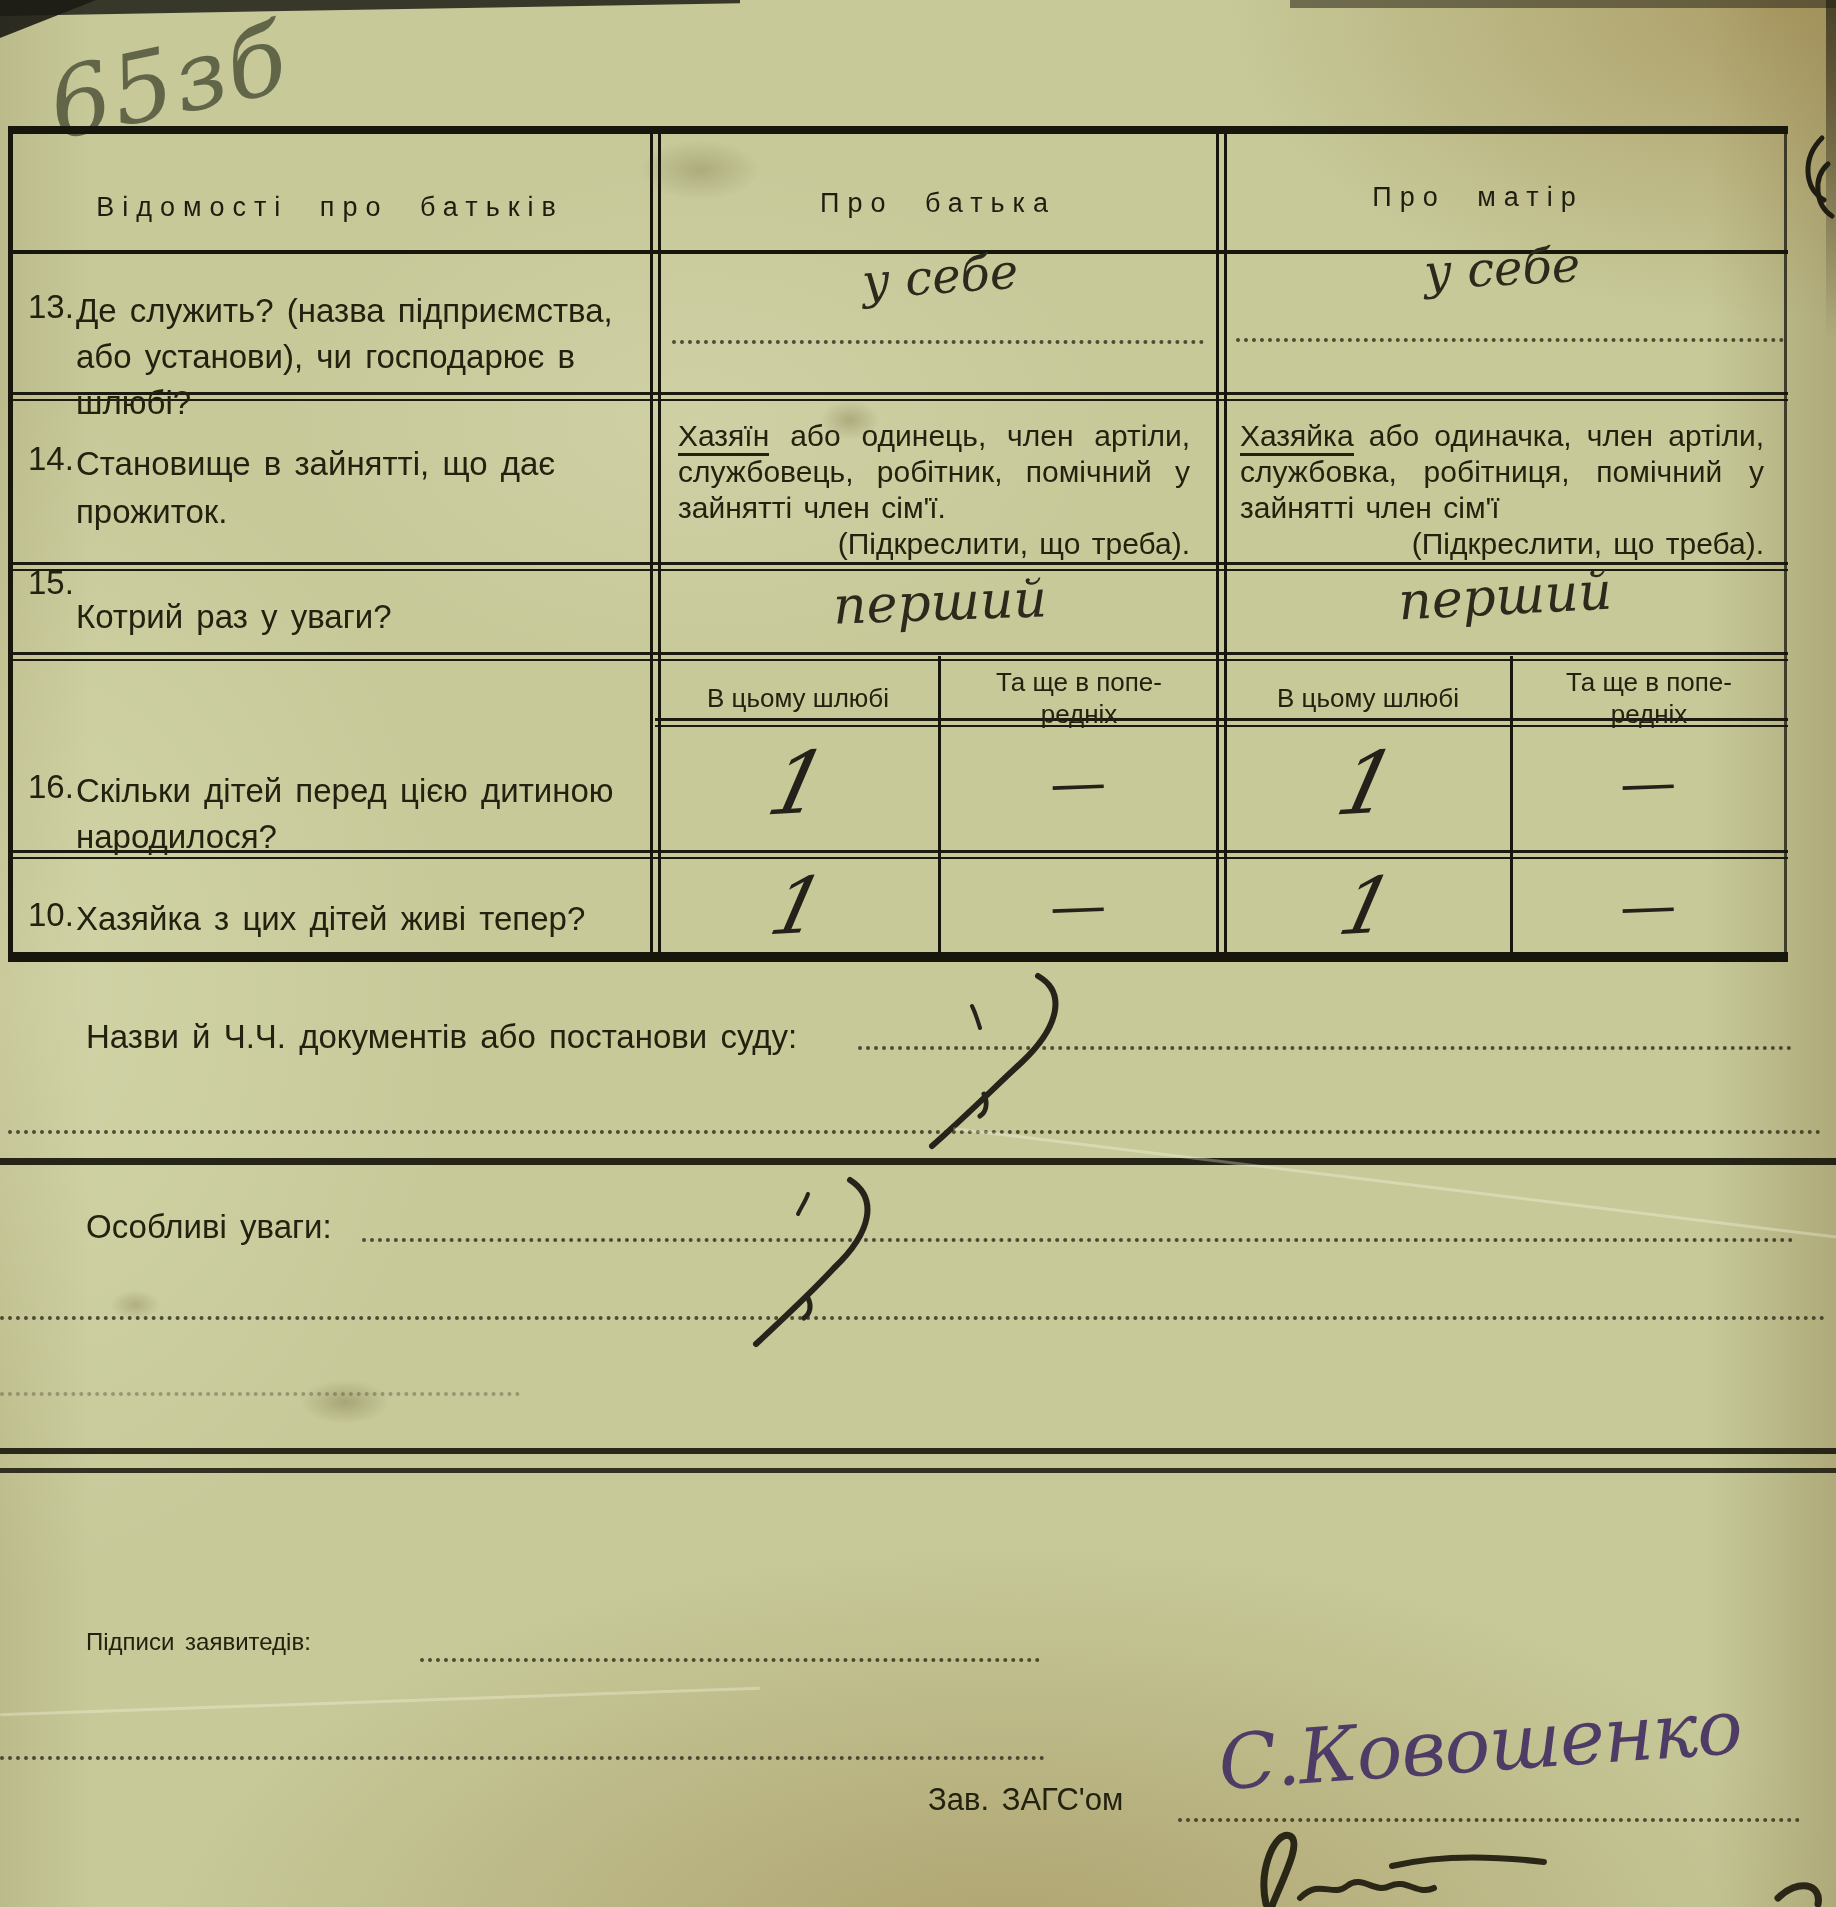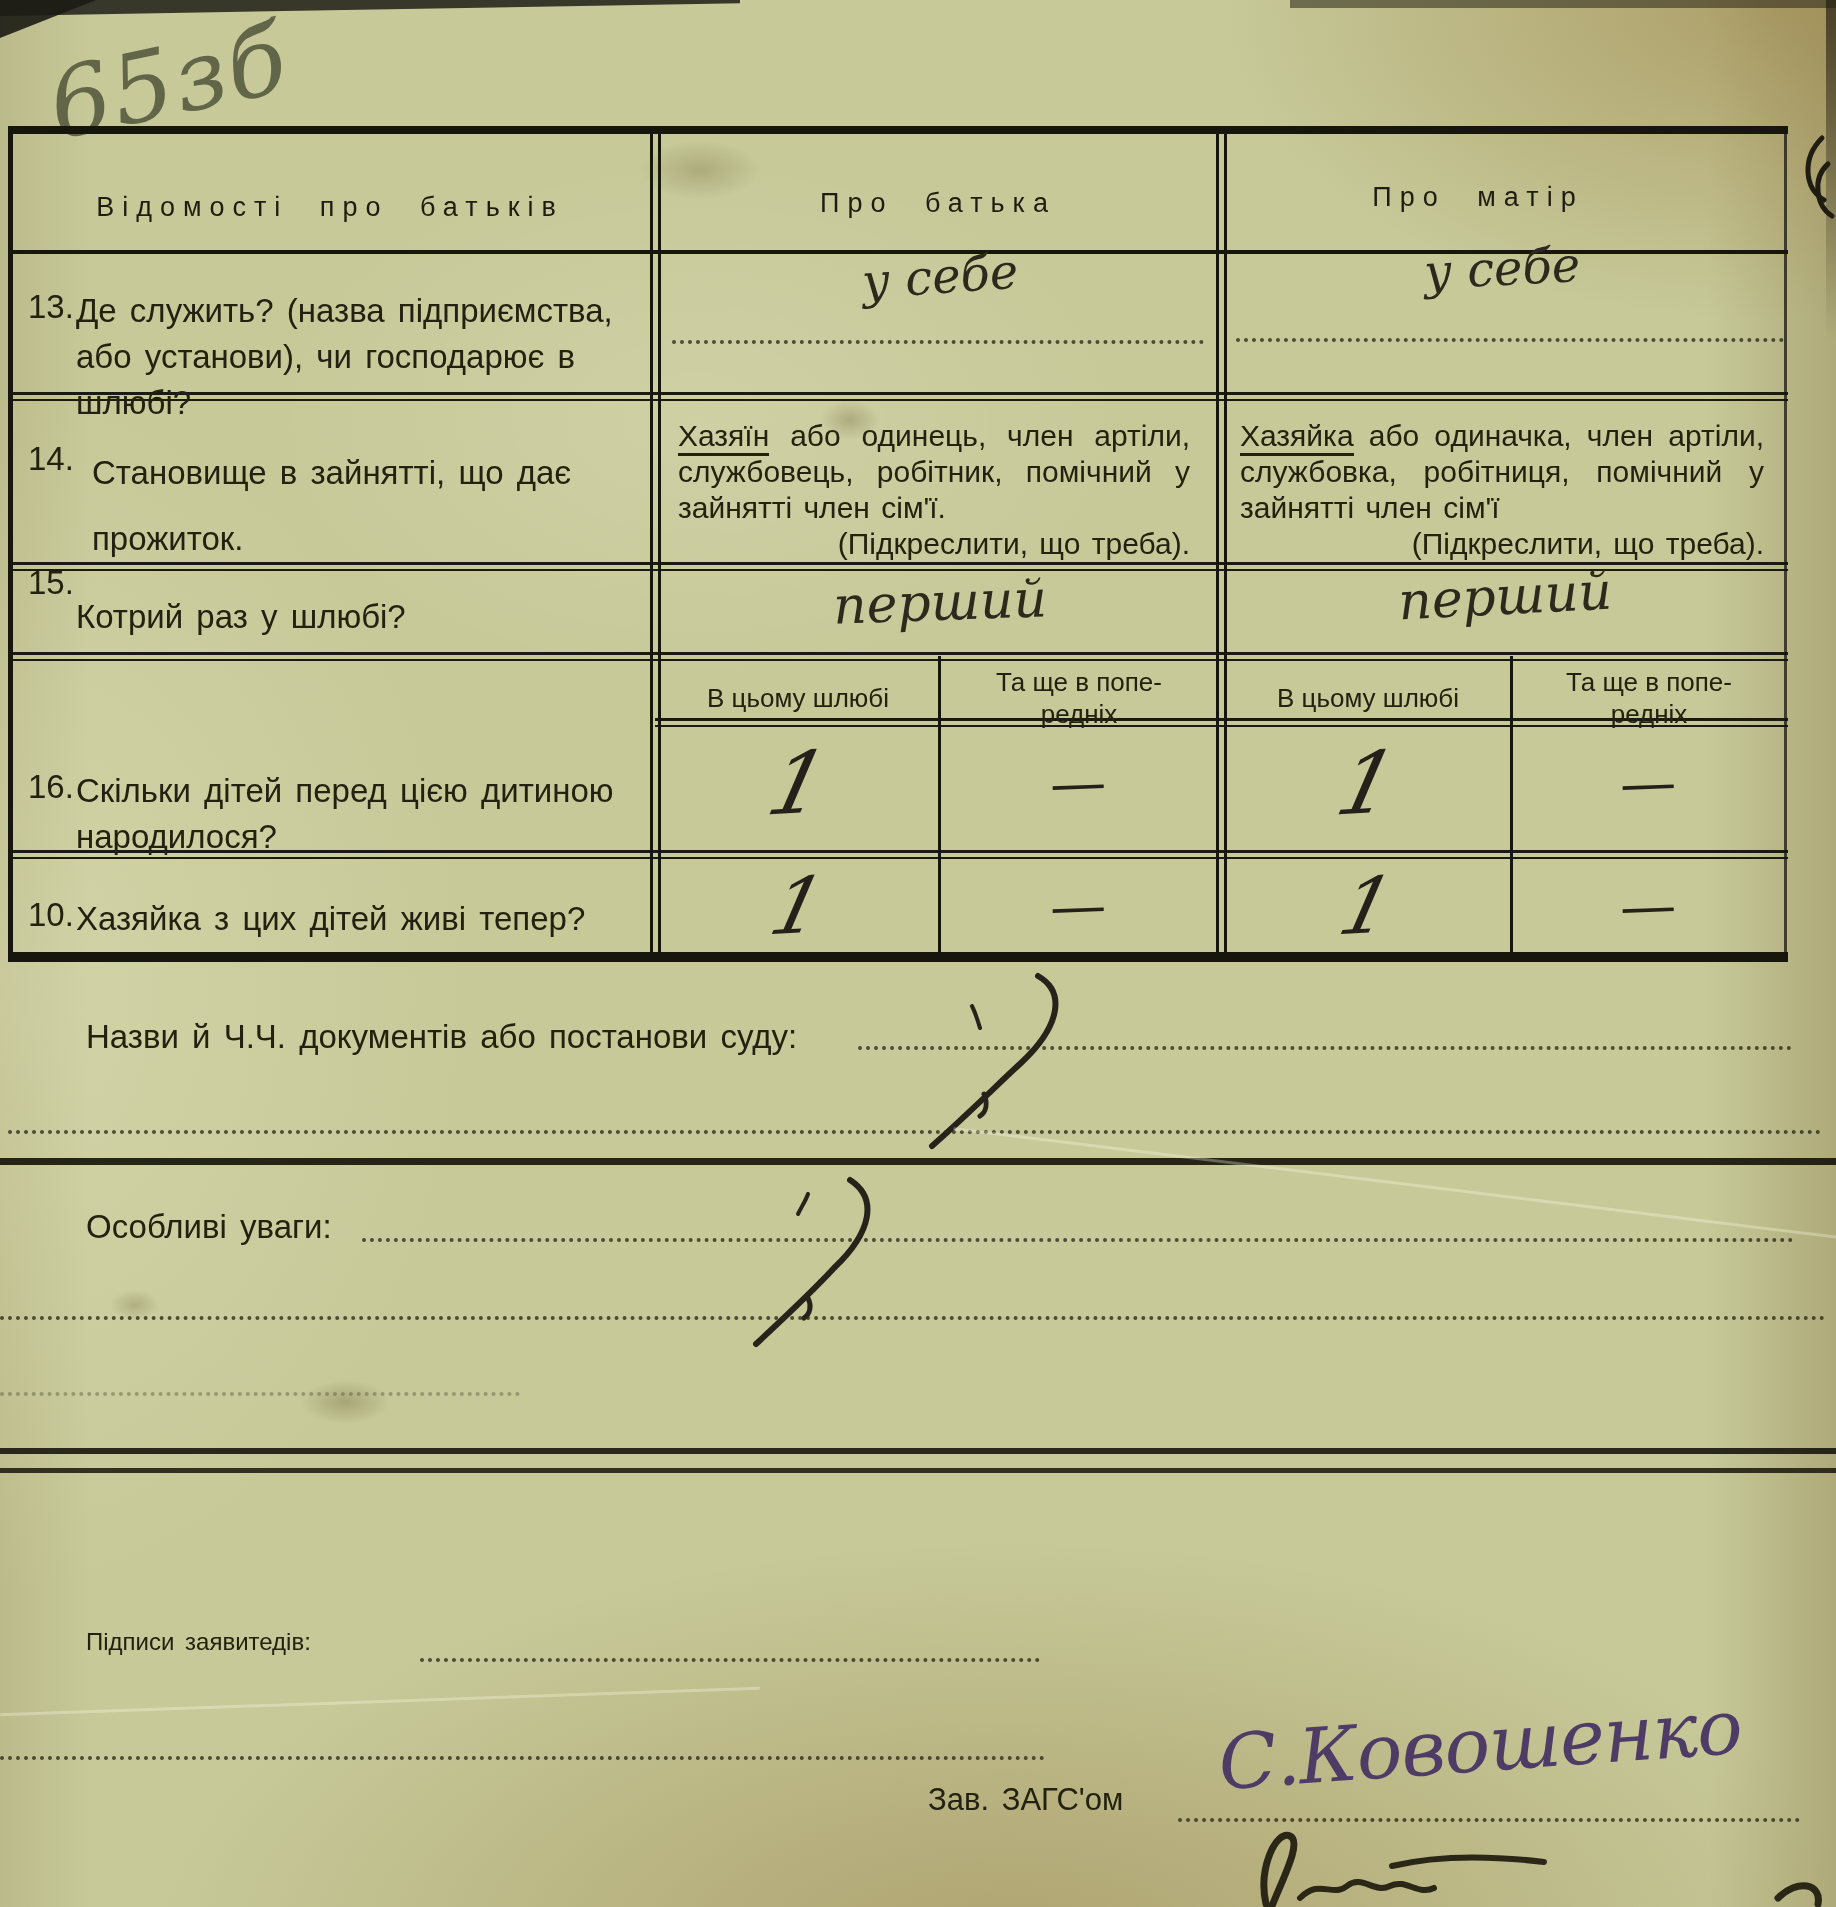--- a/index.html
+++ b/index.html
@@ -66,34 +66,34 @@
   <div class="abs hdr" style="left:1228px;top:182px;width:500px;">Про матір</div>
 
   <div class="abs num" style="left:28px;top:288px;">13.</div>
   <div class="abs lbl" style="left:76px;top:288px;width:575px;">Де служить? (назва підприємства, або установи), чи господарює в шлюбі?</div>
   <div class="abs hw" style="left:690px;top:248px;width:500px;font-size:48px;text-align:center;transform:rotate(-4deg);">у себе</div>
   <div class="dotted" style="left:672px;top:340px;width:532px;"></div>
   <div class="abs hw" style="left:1252px;top:240px;width:500px;font-size:48px;text-align:center;transform:rotate(-3deg);">у себе</div>
   <div class="dotted" style="left:1236px;top:338px;width:548px;"></div>
 
   <div class="abs num" style="left:28px;top:440px;">14.</div>
-  <div class="abs lbl" style="left:92px;top:440px;width:520px;line-height:66px;">Становище в зайнятті, що дає прожиток.</div>
+  <div class="abs lbl" style="left:76px;top:440px;width:520px;line-height:48px;">Становище в зайнятті, що дає прожиток.</div>
   <div class="abs cell14" style="left:678px;top:418px;width:512px;">
     <span class="u">Хазяїн</span>
     <span>або одинець, член артіли, службовець, робітник, помічний у зайнятті член сім'ї.</span>
     <span class="note">(Підкреслити, що треба).</span>
   </div>
   <div class="abs cell14" style="left:1240px;top:418px;width:524px;">
     <span class="u">Хазяйка</span>
     <span>або одиначка, член артіли, службовка, робітниця, помічний у зайнятті член сім'ї</span>
     <span class="note">(Підкреслити, що треба).</span>
   </div>
 
   <div class="abs num" style="left:28px;top:564px;">15.</div>
-  <div class="abs lbl" style="left:76px;top:594px;width:575px;">Котрий раз у шлюбі?</div>
+  <div class="abs lbl" style="left:76px;top:594px;width:575px;">Котрий раз у уваги?</div>
   <div class="abs hw" style="left:670px;top:572px;width:540px;font-size:52px;text-align:center;transform:rotate(-2deg);">перший</div>
   <div class="abs hw" style="left:1235px;top:566px;width:540px;font-size:52px;text-align:center;transform:rotate(-3deg);">перший</div>
 
   <div class="abs subhdr" style="left:660px;top:682px;width:276px;">В цьому шлюбі</div>
   <div class="abs subhdr" style="left:984px;top:666px;width:190px;">Та ще в попе-редніх</div>
   <div class="abs subhdr" style="left:1228px;top:682px;width:280px;">В цьому шлюбі</div>
   <div class="abs subhdr" style="left:1554px;top:666px;width:190px;">Та ще в попе-редніх</div>
 
   <div class="abs num" style="left:28px;top:768px;">16.</div>
   <div class="abs lbl" style="left:76px;top:768px;width:560px;">Скільки дітей перед цією дитиною народилося?</div>

